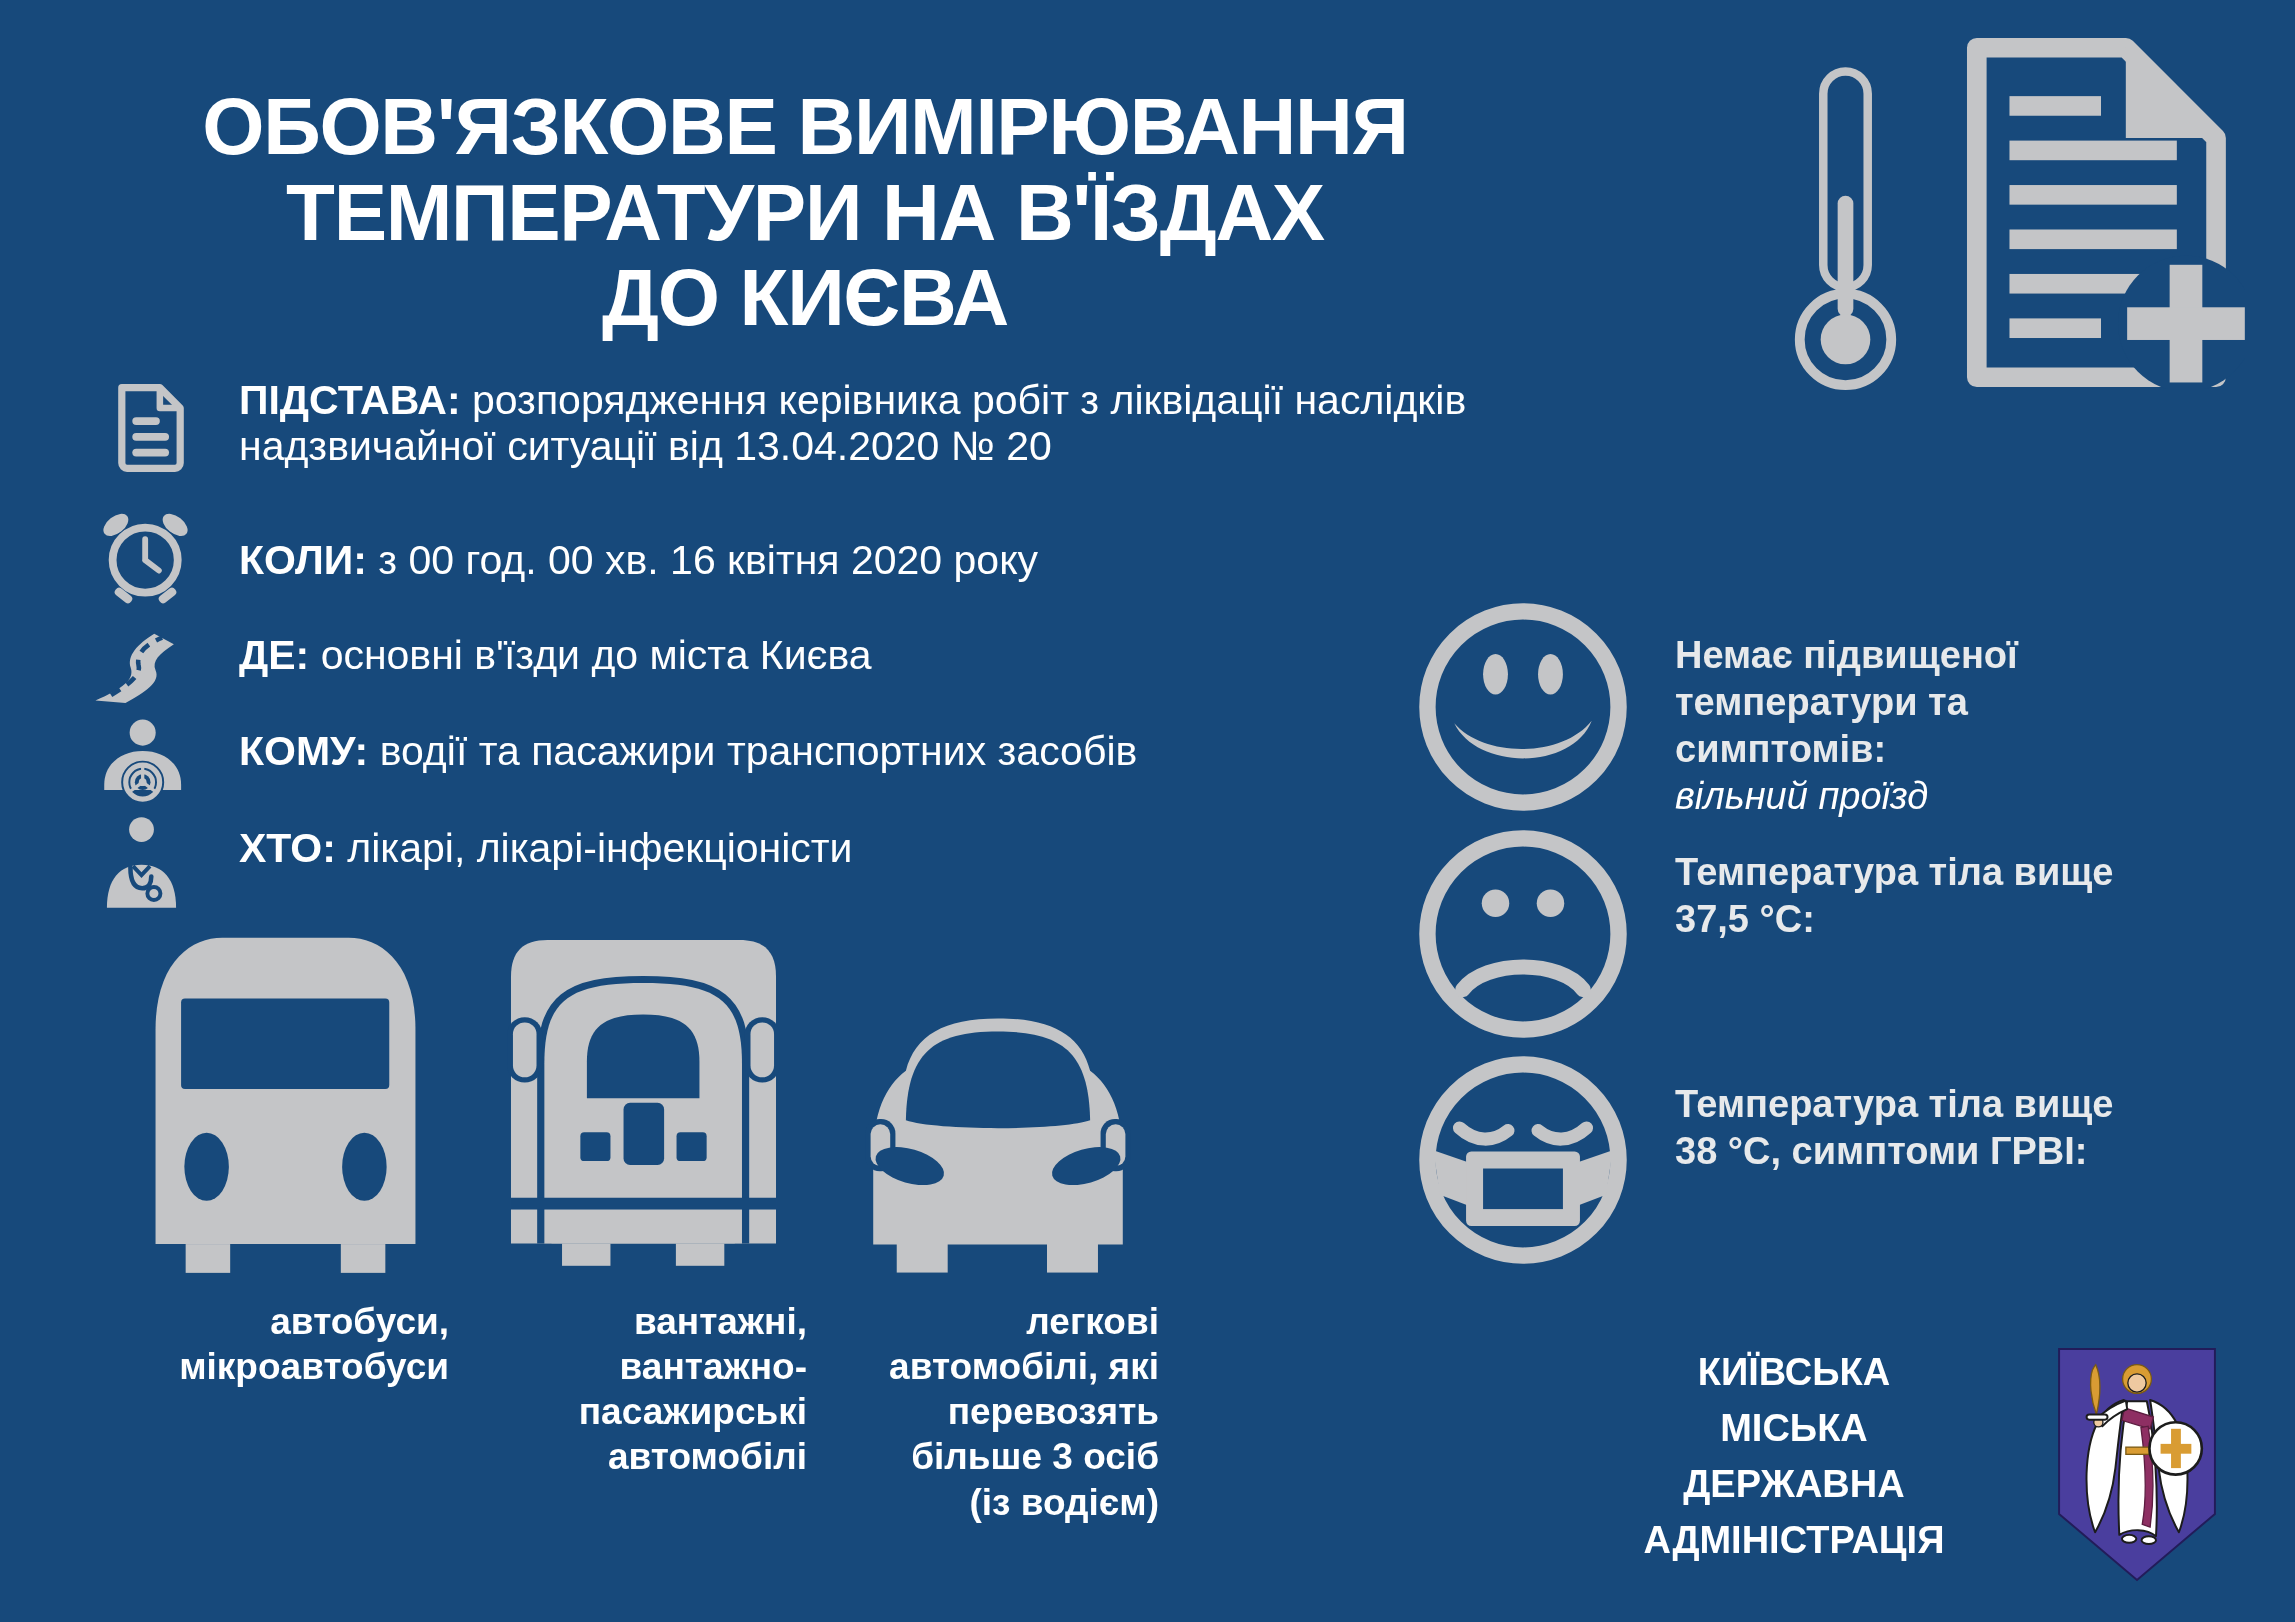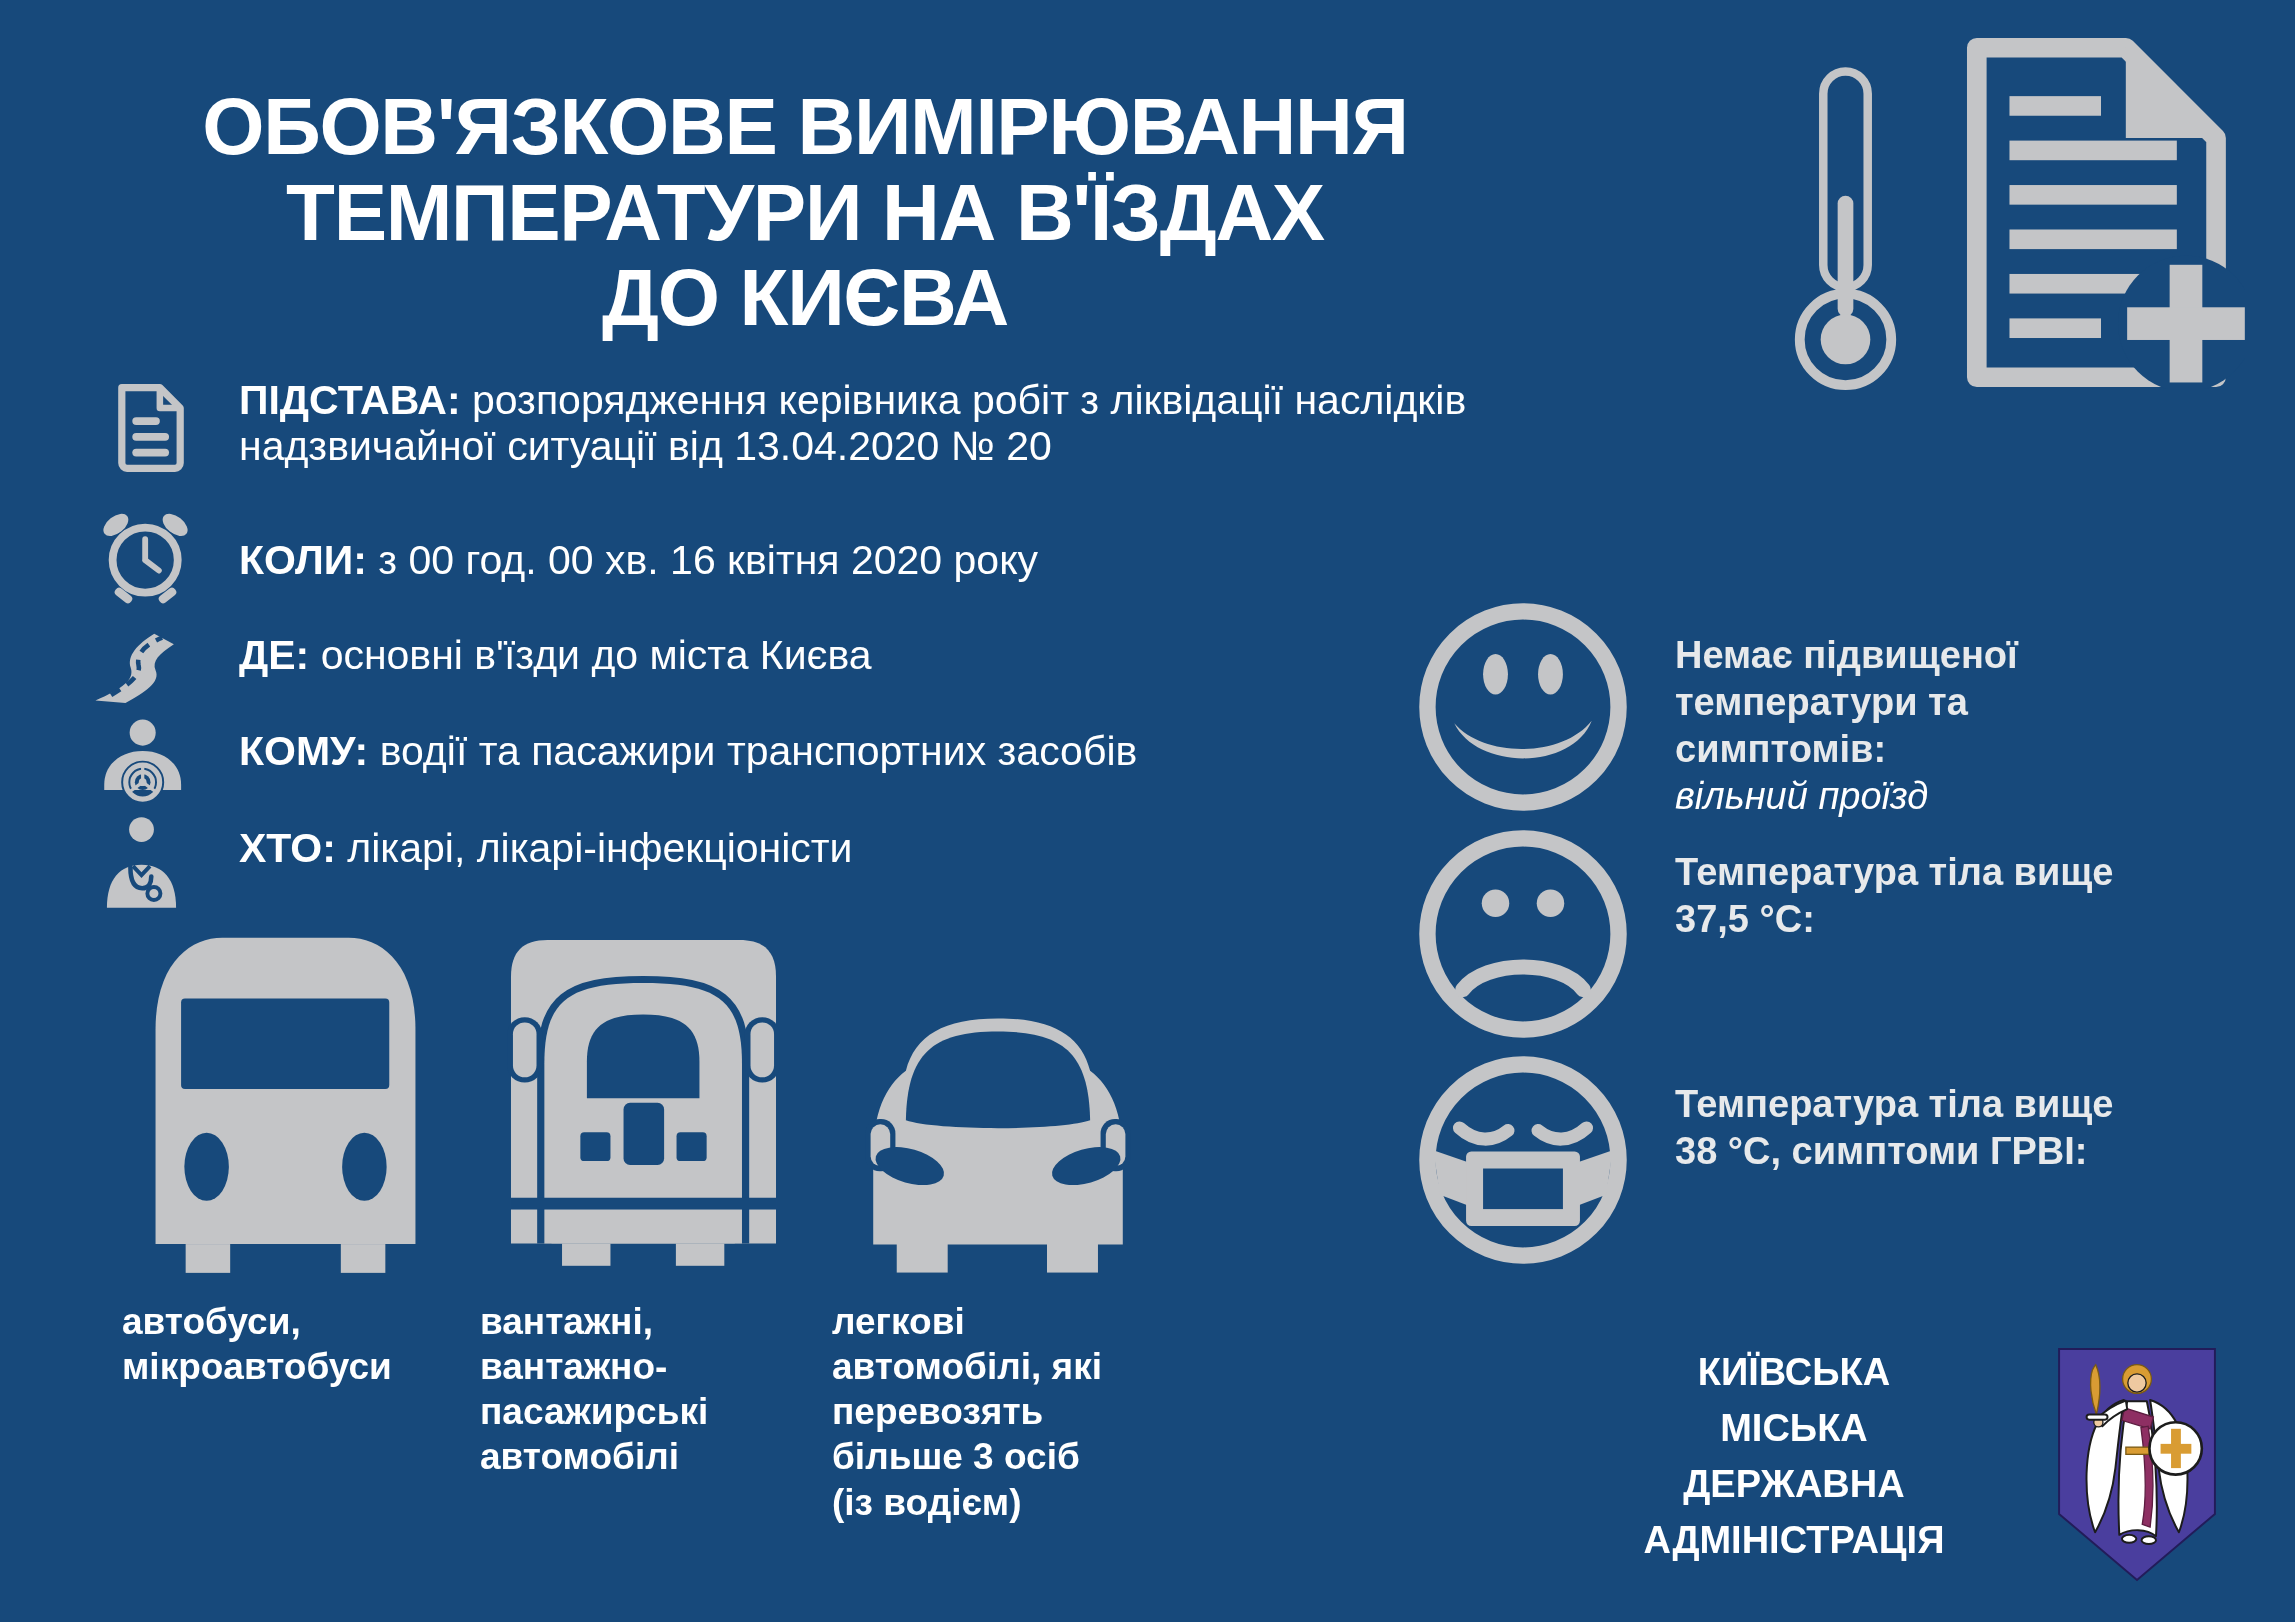--- a/index.html
+++ b/index.html
@@ -41,21 +41,21 @@
   .ic4{left:99px;top:717px;width:88px;height:86px;}
   .ic5{left:103px;top:815px;width:77px;height:93px;}
 
   .thermo{left:1793px;top:65px;width:105px;height:330px;}
   .bigdoc{left:1957px;top:36px;width:288px;height:353px;}
 
   .bus{left:149px;top:931px;width:273px;height:342px;}
   .truck{left:507px;top:936px;width:273px;height:337px;}
   .car{left:851px;top:1001px;width:294px;height:272px;}
   .vlabel{
-    top:1299px;width:327px;text-align:left;color:var(--text);
+    top:1299px;width:327px;text-align:right;color:var(--text);
     font-size:37px;font-weight:700;line-height:1.22;
   }
   .vl1{left:122px;} .vl2{left:480px;} .vl3{left:832px;}
 
   .face{width:216px;height:216px;left:1415px;}
   .f1{top:599px;} .f2{top:826px;} .f3{top:1052px;}
   .outcome{left:1675px;width:615px;font-size:38px;line-height:1.24;}
   .o1{top:632px;} .o2{top:849px;} .o3{top:1081px;}
   .outcome .head{font-weight:700;color:var(--heading);}
   .outcome .body{font-weight:400;color:var(--text);font-style:italic;}

